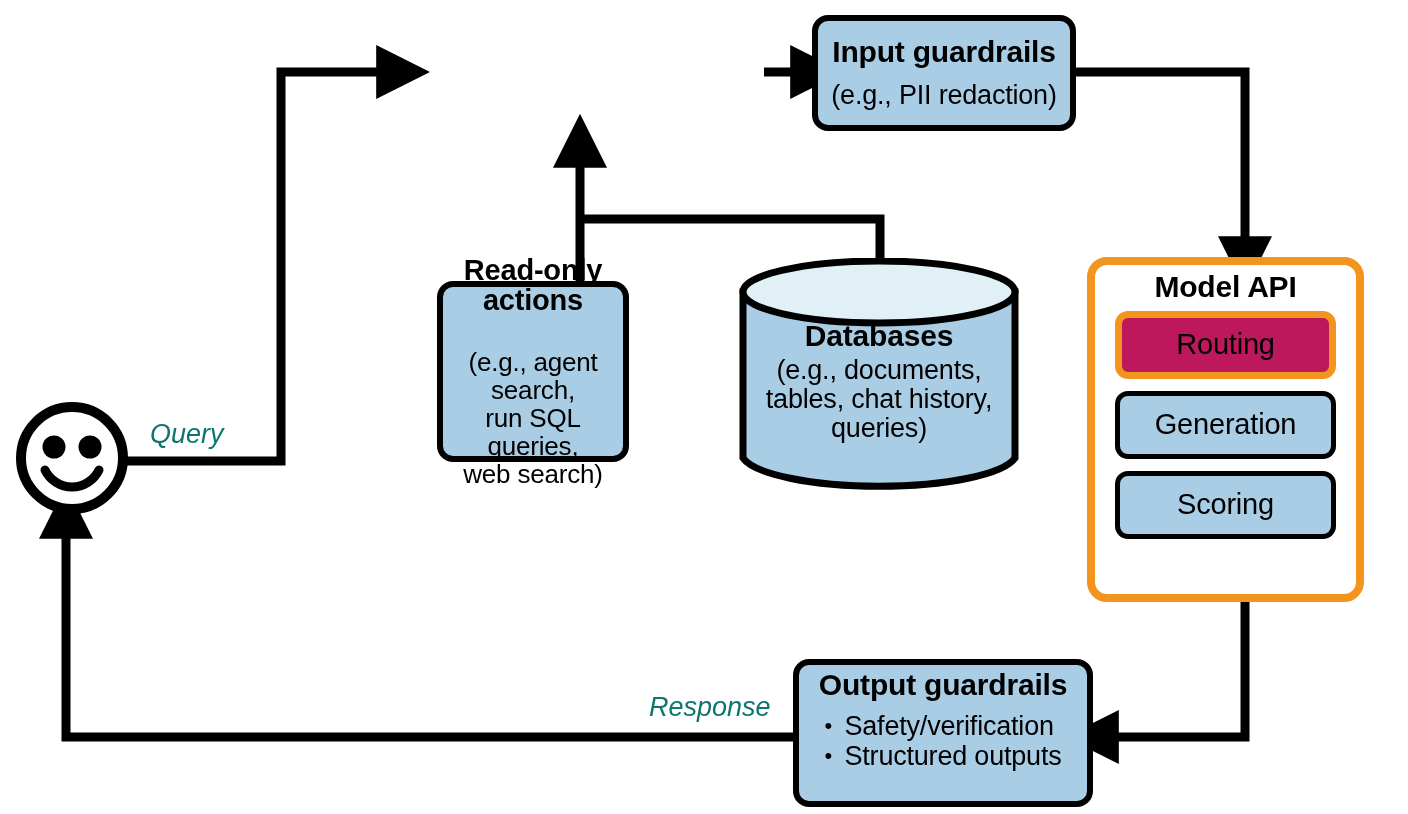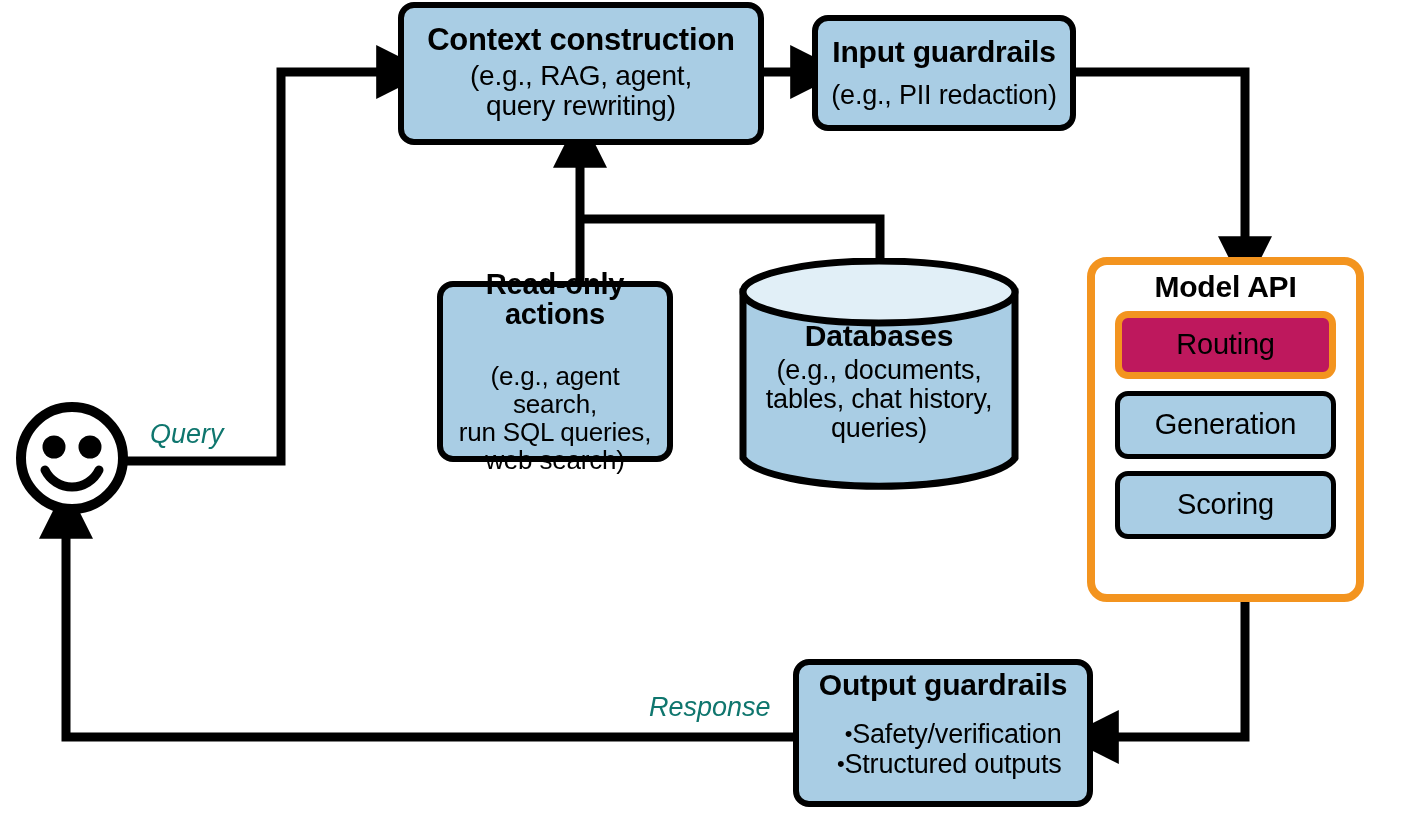--- a/index.html
+++ b/index.html
@@ -65,21 +65,21 @@
   #node-input-guardrails {
     left: 812px; top: 15px; width: 264px; height: 116px;
     padding: 4px 8px;
     gap: 11px;
   }
   #node-input-guardrails .title { font-size: 30px; margin-bottom: 3px; }
   #node-input-guardrails .sub   { font-size: 27px; }
 
   
   #node-readonly {
-    left: 437px; top: 281px; width: 236px; height: 181px;
+    left: 437px; top: 281px; width: 192px; height: 181px;
     padding: 4px 6px;
     gap: 28px;
   }
   #node-readonly .title { font-size: 29px; margin-bottom: 4px; }
   #node-readonly .sub   { font-size: 26px; }
 
   
   #node-databases {
     left: 737px; top: 258px; width: 284px; height: 234px;
     z-index: 3;
@@ -129,23 +129,23 @@
 
   
   #node-output-guardrails {
     left: 793px; top: 659px; width: 300px; height: 148px;
     padding: 4px 10px 14px;
     justify-content: flex-start;
   }
   #node-output-guardrails .title { font-size: 30px; margin-bottom: 2px; }
   #node-output-guardrails ul {
     list-style: none;
-    margin: 16px;
+    margin: 8px;
     padding: 0;
-    text-align: right;
+    text-align: left;
     font-size: 27px;
     line-height: 1.12;
     letter-spacing: -0.2px;
   }
   #node-output-guardrails li { white-space: nowrap; }
   #node-output-guardrails li::before {
     content: "\2022";
     display: inline-block;
     width: 20px;
     font-size: 22px;
@@ -210,27 +210,20 @@
 
   <div class="node" id="node-user">
     <svg viewBox="0 0 116 116" width="116" height="116">
       <circle cx="58" cy="58" r="51" fill="#ffffff" stroke="#000000" stroke-width="10"></circle>
       <circle cx="40" cy="47" r="11.5" fill="#000000"></circle>
       <circle cx="76" cy="47" r="11.5" fill="#000000"></circle>
       <path d="M31,70 A30,30 0 0 0 85,70" fill="none" stroke="#000000" stroke-width="9" stroke-linecap="round"></path>
     </svg>
   </div>
 
-  <div class="node box-blue" id="node-context">
-    <div class="title">Context construction</div>
-    <div class="sub">
-      <div>(e.g., RAG, agent,</div>
-      <div>query rewriting)</div>
-    </div>
-  </div>
 
   <div class="node box-blue" id="node-input-guardrails">
     <div class="title">Input guardrails</div>
     <div class="sub">
       <div>(e.g., PII redaction)</div>
     </div>
   </div>
 
   <div class="node box-blue" id="node-readonly">
     <div class="title">Read-only actions</div>

